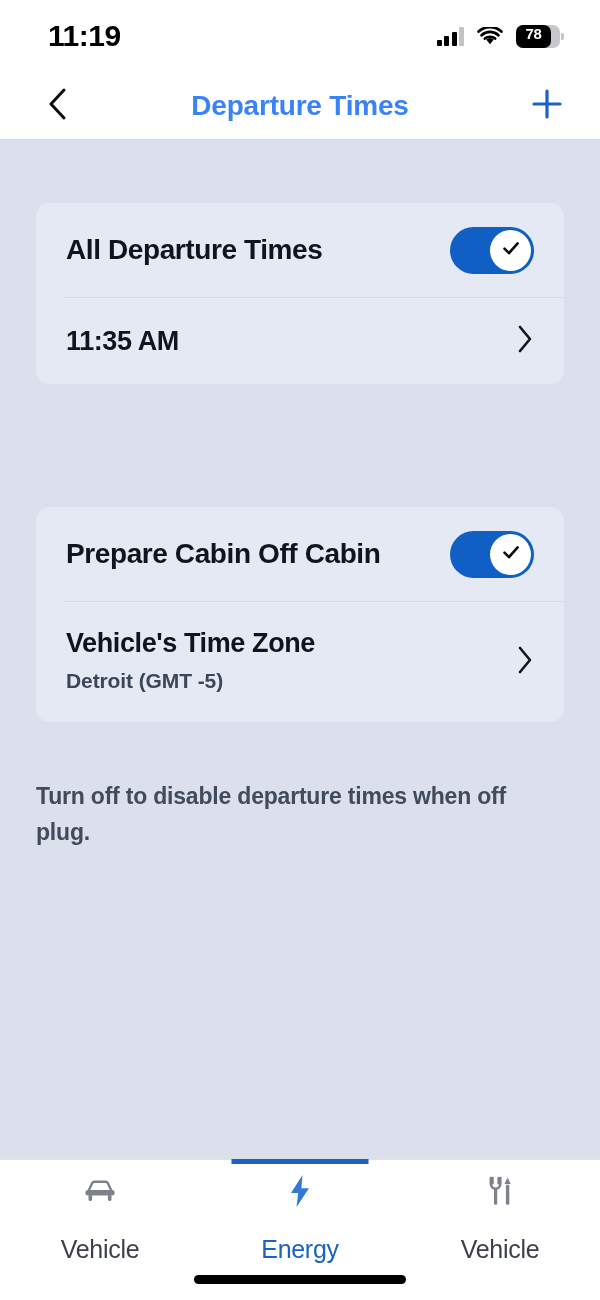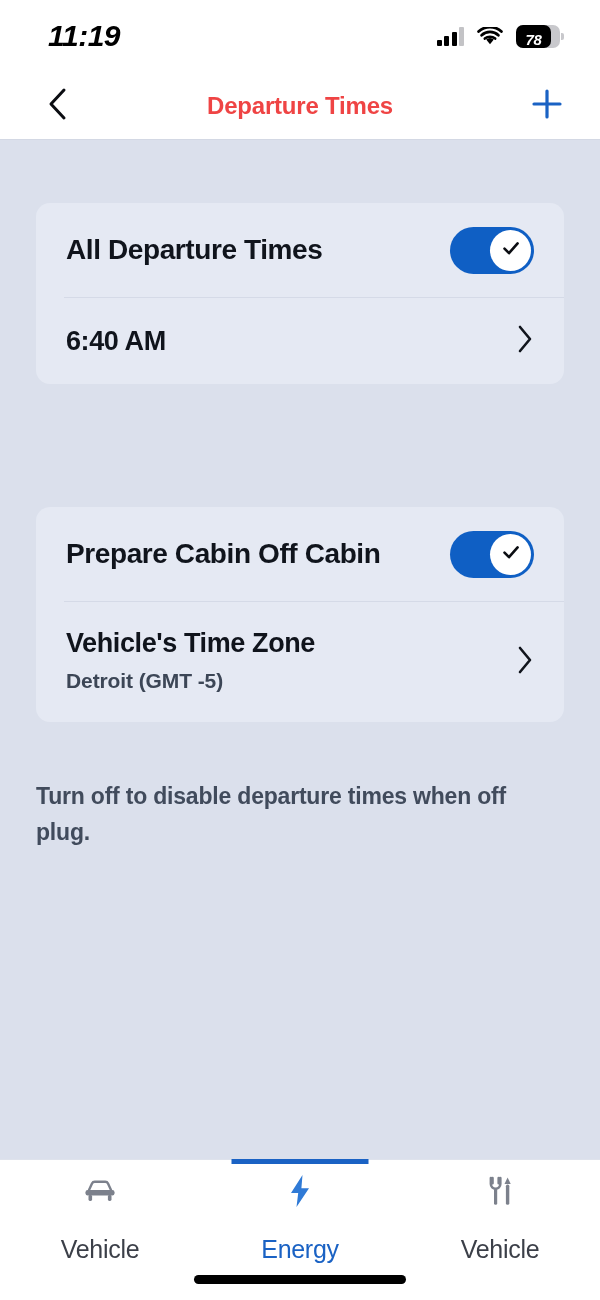--- a/index.html
+++ b/index.html
@@ -11,36 +11,35 @@
     overflow:hidden;
   }
   #phone { position:relative; width:600px; height:1300px; background:#dbe0ec; }
 
   
   .statusbar {
     position:absolute; top:0; left:0; width:600px; height:72px;
     background:#ffffff;
     display:flex; align-items:center; justify-content:space-between;
     padding:0 40px 0 48px;
-    font-style:italic;
   }
   .status-time {
     font-size:30px; font-weight:bold; color:#000; letter-spacing:-0.5px;
   }
   .status-icons { display:flex; align-items:center; gap:13px; }
   .cellular { display:flex; align-items:flex-end; gap:2.5px; height:19px; }
   .cellular i { display:block; width:5px; background:#000; border-radius:1px; }
   .cellular i.b1 { height:6px; }
   .cellular i.b2 { height:10px; }
   .cellular i.b3 { height:14px; }
   .cellular i.b4 { height:19px; background:#c3c3c6; }
   .wifi { width:26px; height:19px; }
   .battery {
     position:relative; width:44px; height:23px; border-radius:7px;
-    background:#c8c8cc; display:flex; align-items:flex-end;
+    background:#c8c8cc; display:flex; align-items:flex-start;
   }
   .battery .fill {
     position:absolute; left:0; top:0; height:23px; width:35px;
     background:#000; border-radius:7px;
   }
   .battery .pct {
     position:relative; z-index:2; color:#fff; font-size:15px; font-weight:bold;
     width:35px; text-align:center; letter-spacing:-0.3px;
   }
   .battery .nub {
@@ -48,21 +47,21 @@
     background:#c8c8cc; border-radius:0 2px 2px 0;
   }
 
   
   .navbar {
     position:absolute; top:72px; left:0; width:600px; height:68px;
     background:#ffffff;
     display:flex; align-items:center; justify-content:center;
     border-bottom:1px solid #d3d8e4;
   }
-  .nav-title { font-size:24px; font-weight:bold; color:#ef4444; letter-spacing:-0.2px; }
+  .nav-title { font-size:28px; font-weight:bold; color:#3b82f6; letter-spacing:-0.2px; }
   .nav-back {
     position:absolute; left:36px; top:50%; transform:translateY(-50%);
     width:42px; height:42px; display:flex; align-items:center; justify-content:center;
   }
   .nav-add {
     position:absolute; right:30px; top:50%; transform:translateY(-50%);
     width:46px; height:46px; display:flex; align-items:center; justify-content:center;
   }
 
   
@@ -198,21 +197,21 @@
               <svg width="24" height="24" viewBox="0 0 24 24">
                 <path d="M5.5 12.6 L10 17.2 L18.6 7.4" stroke="#0b0d12" stroke-width="2.6" fill="none" stroke-linecap="round" stroke-linejoin="round"></path>
               </svg>
             </span>
           </div>
         </div>
       </div>
       <div class="divider"></div>
       <div class="row row-nav">
         <div class="row-main">
-          <div class="row-title">6:40 AM</div>
+          <div class="row-title">11:35 AM</div>
         </div>
         <div class="chev-cell">
           <span>
             <svg width="18" height="30" viewBox="0 0 18 30">
               <path d="M4 3 L14 15 L4 27" stroke="#11151d" stroke-width="2.6" fill="none" stroke-linecap="round" stroke-linejoin="round"></path>
             </svg>
           </span>
         </div>
       </div>
     </div>

